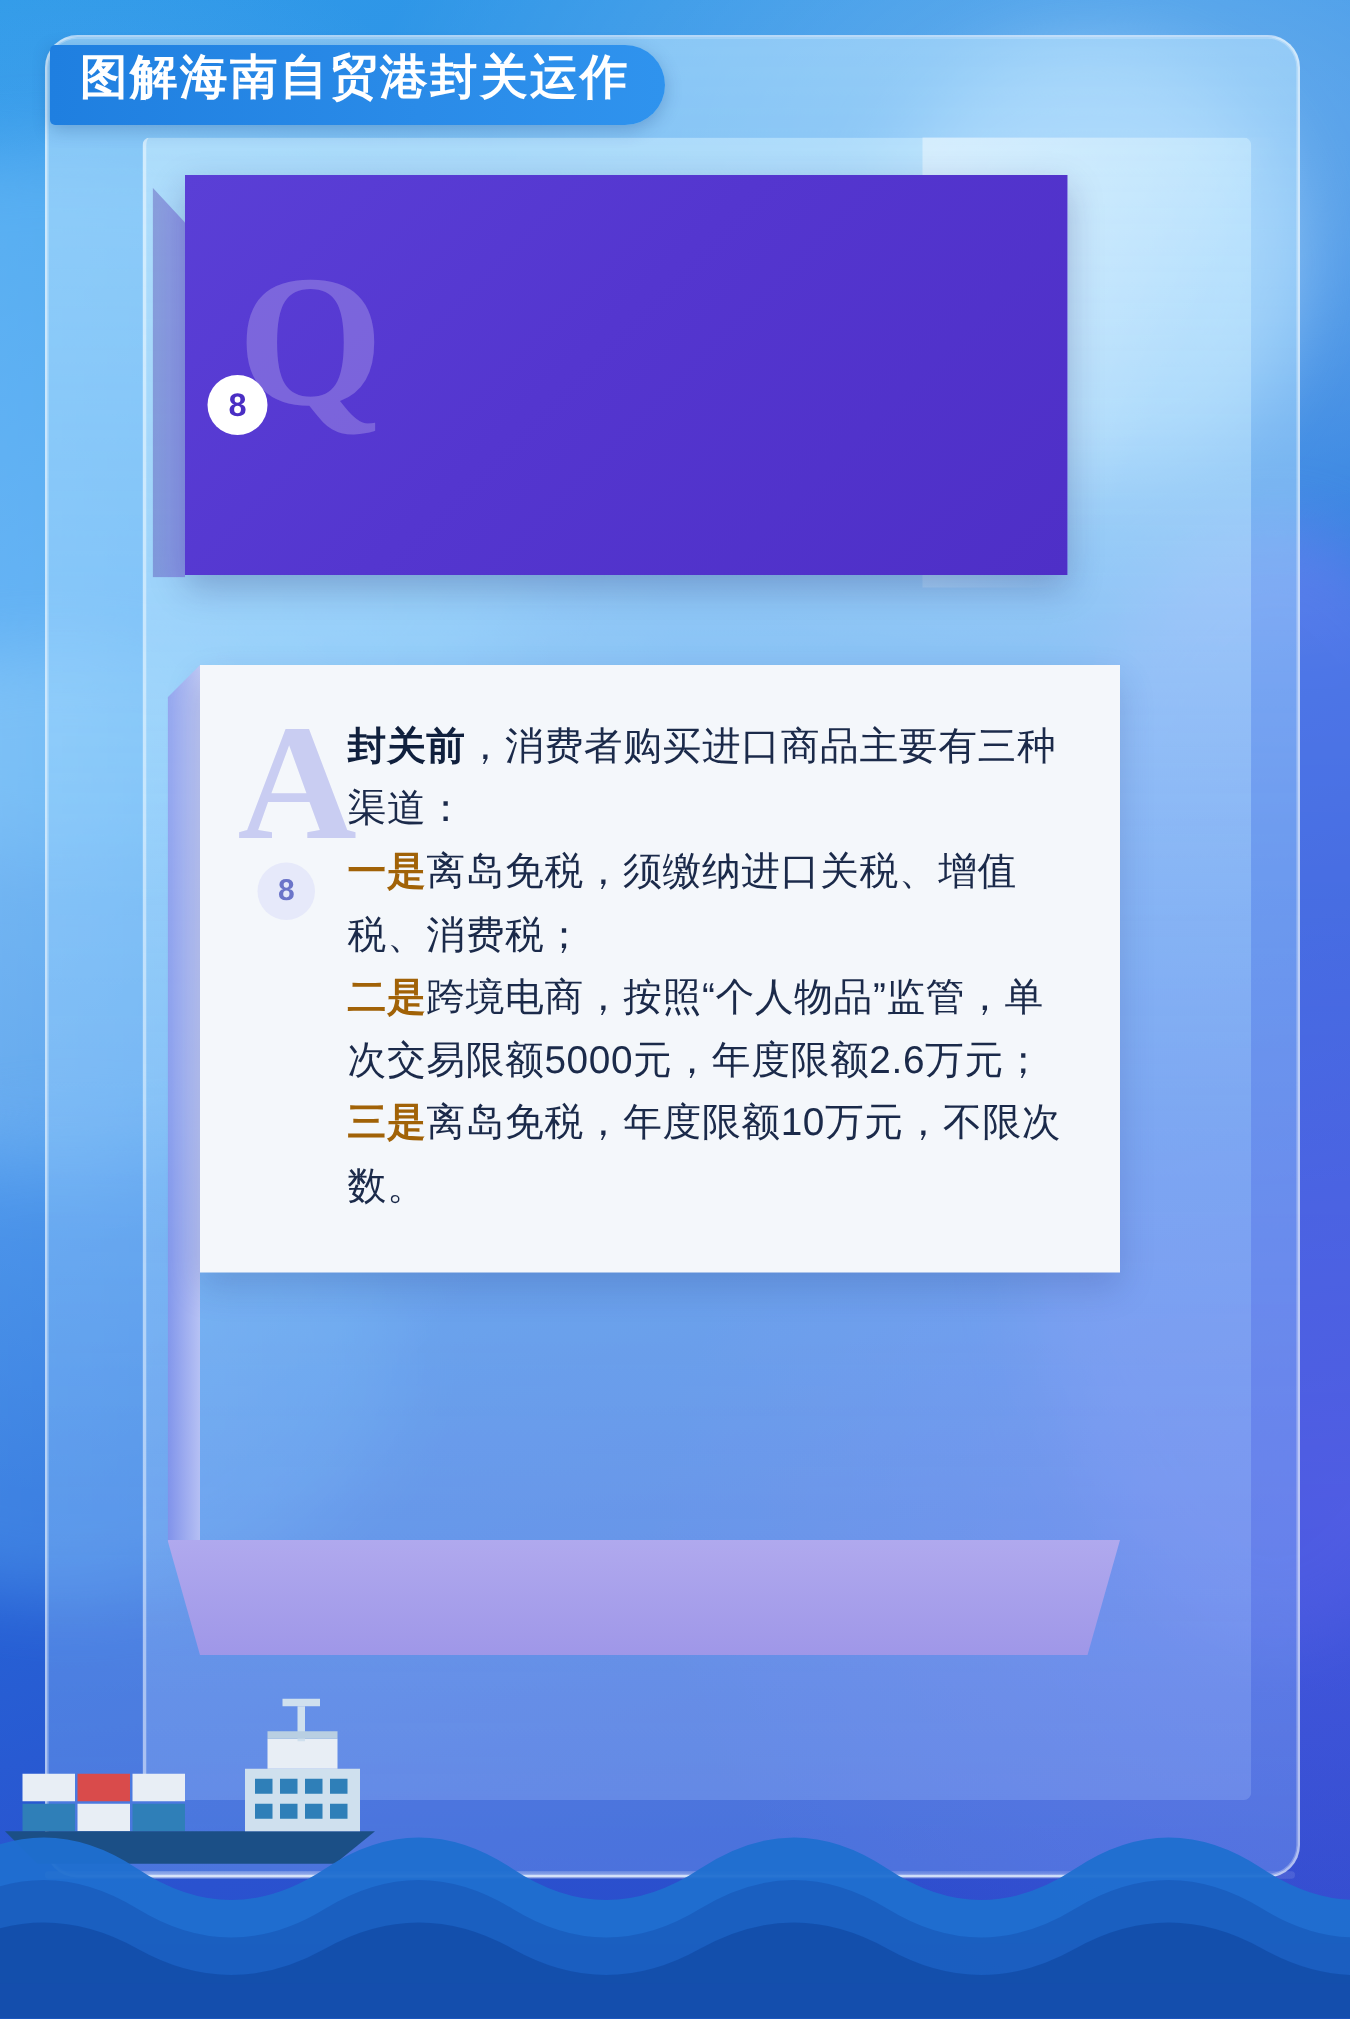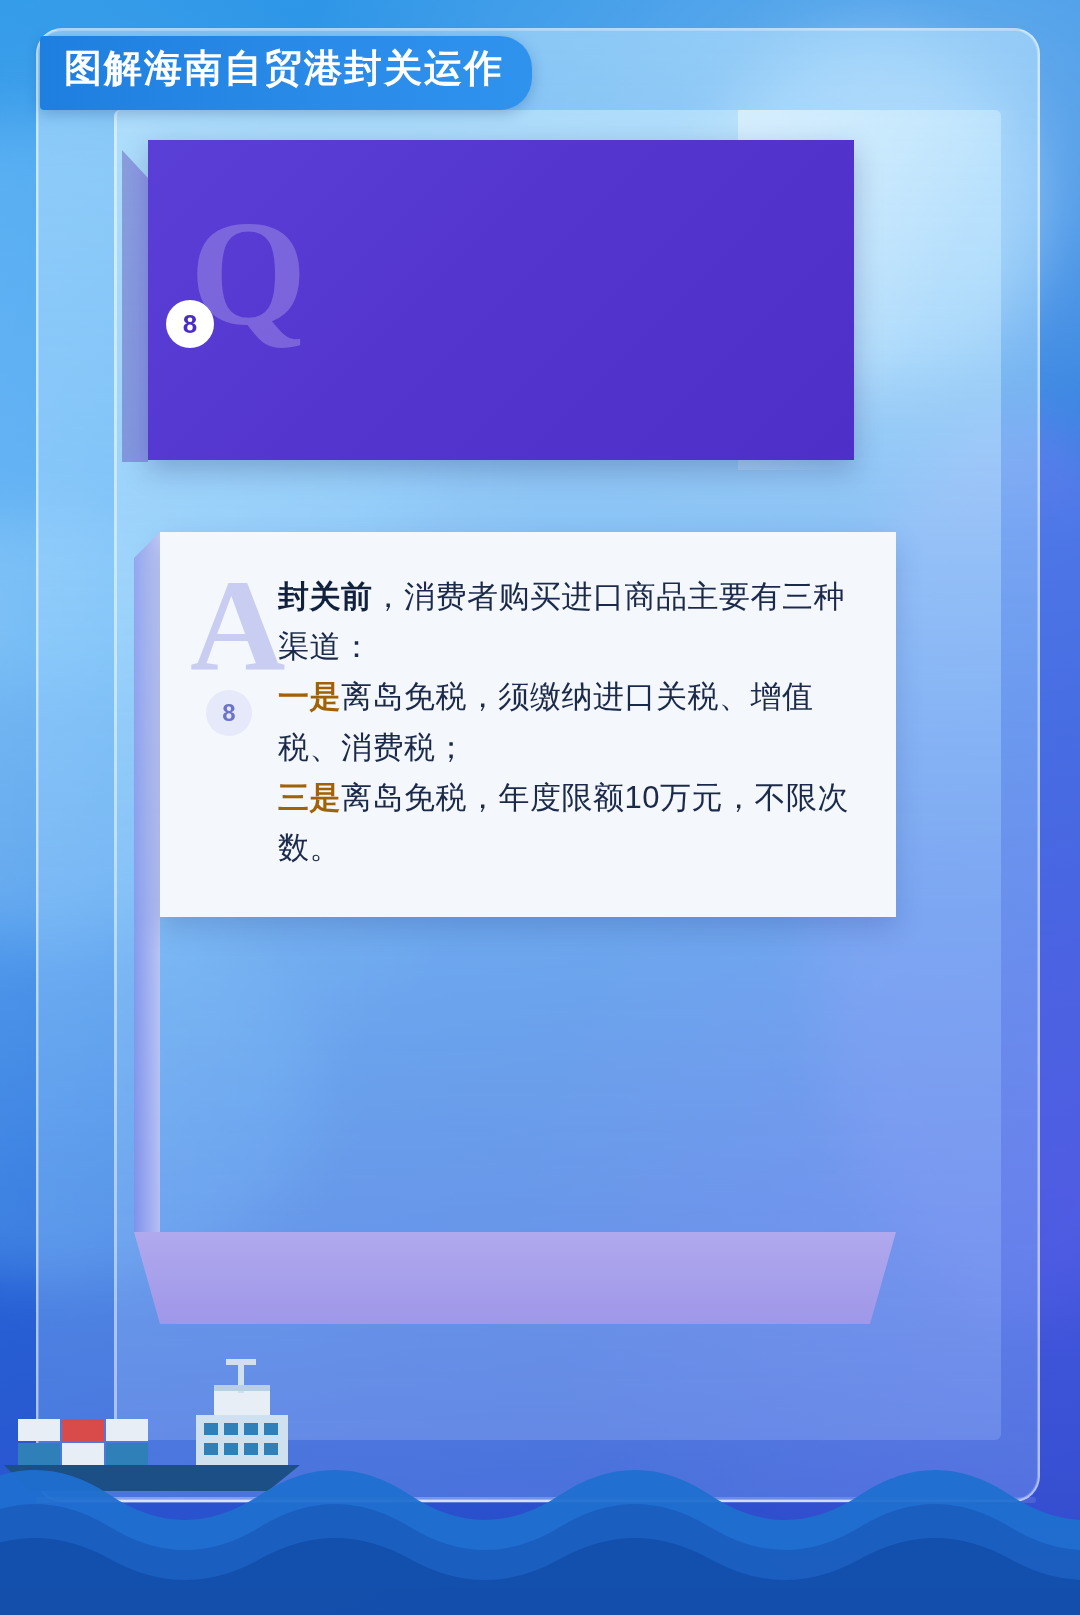--- a/index.html
+++ b/index.html
@@ -66,23 +66,23 @@
     background: linear-gradient(115deg, rgba(255,255,255,0.42), rgba(255,255,255,0) 62%);
     pointer-events: none;
   }
 
   
   .title-ribbon {
     position: absolute;
     left: 40px;
     top: 36px;
     display: flex;
-    align-items: center;
+    align-items: flex-start;
     height: 64px;
-    padding: 0 28px 10px 24px;
+    padding: 0 28px 0 24px;
     background: linear-gradient(90deg, #1f7fe0 0%, #2a8be8 60%, #2f93ee 100%);
     border-radius: 4px 32px 32px 4px;
     box-shadow: 0 4px 14px rgba(10,50,120,0.25);
   }
   .title-ribbon span {
     color: #ffffff;
     font-size: 38px;
     font-weight: bold;
     letter-spacing: 2px;
     white-space: nowrap;
@@ -279,20 +279,23 @@
       <div class="a-mark">A</div>
       <div class="a-badge">8</div>
       <div class="a-text">
         <p>
           <span class="lead">封关前</span><span>，消费者购买进口商品主要有三种渠道：</span>
         </p>
         <p>
           <span class="idx">一是</span><span>离岛免税，须缴纳进口关税、增值税、消费税；</span>
         </p>
         <p>
+          <span class="idx">二是</span><span>跨境电商，按照“个人物品”监管，单次交易限额5000元，年度限额2.6万元；</span>
+        </p>
+        <p>
           <span class="idx">三是</span><span>离岛免税，年度限额10万元，不限次数。</span>
         </p>
       </div>
     </div>
   </div>
 
   <div class="footer-rail"></div>
 
   <svg class="ship" viewBox="0 0 1080 140">
 

